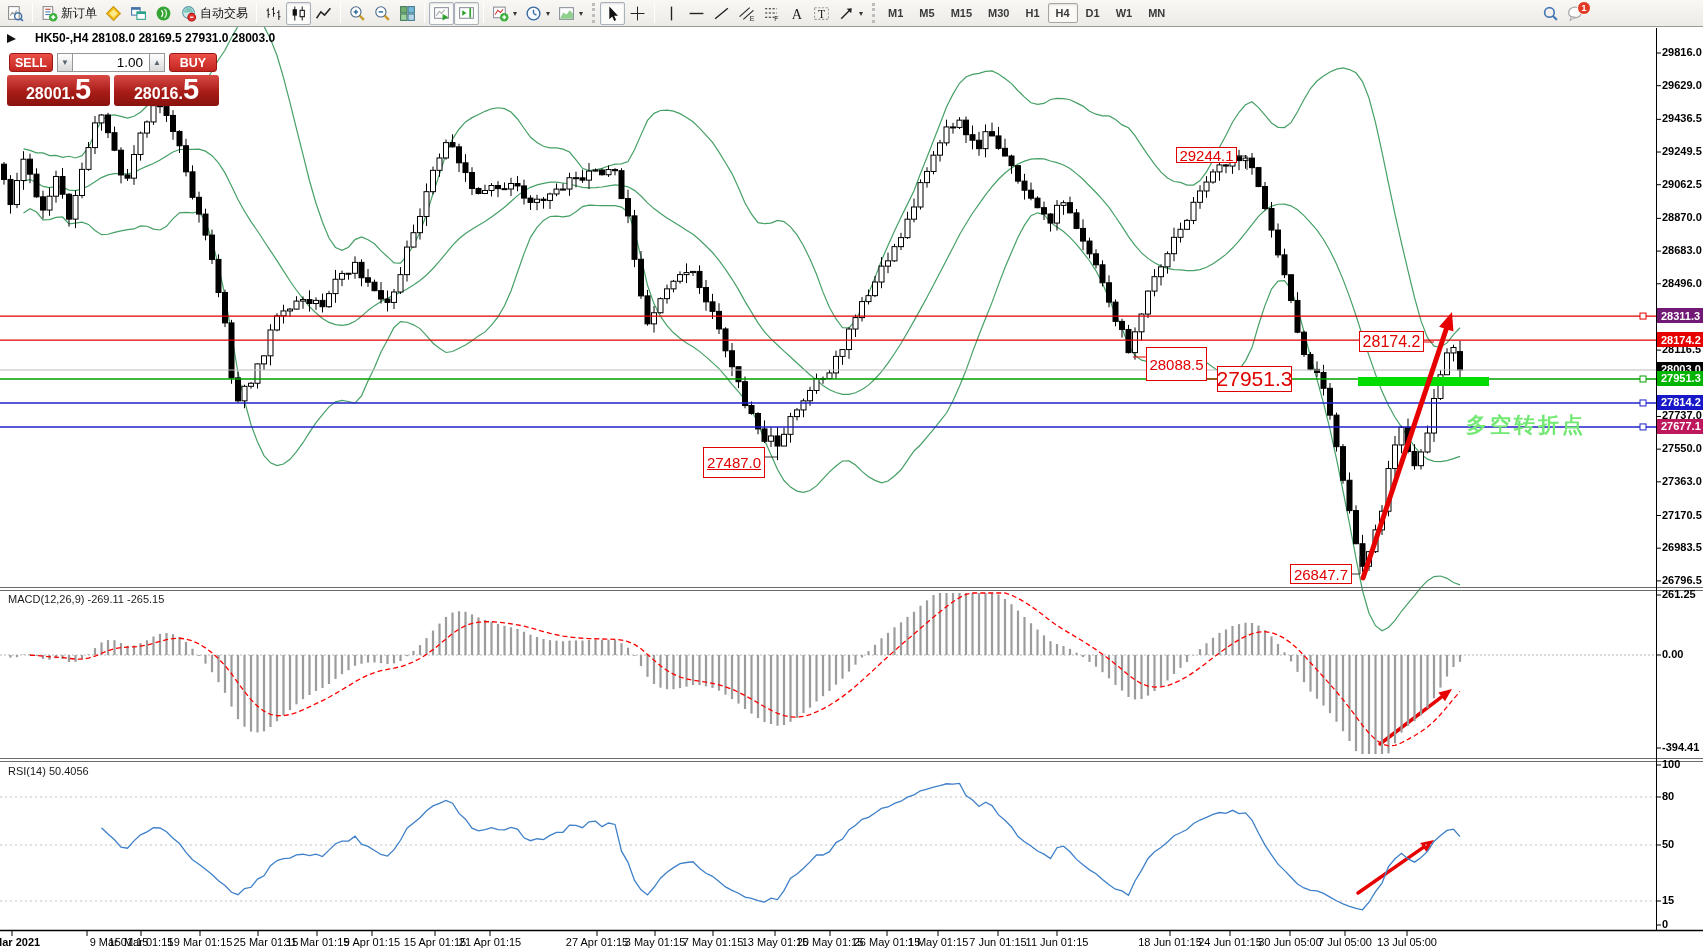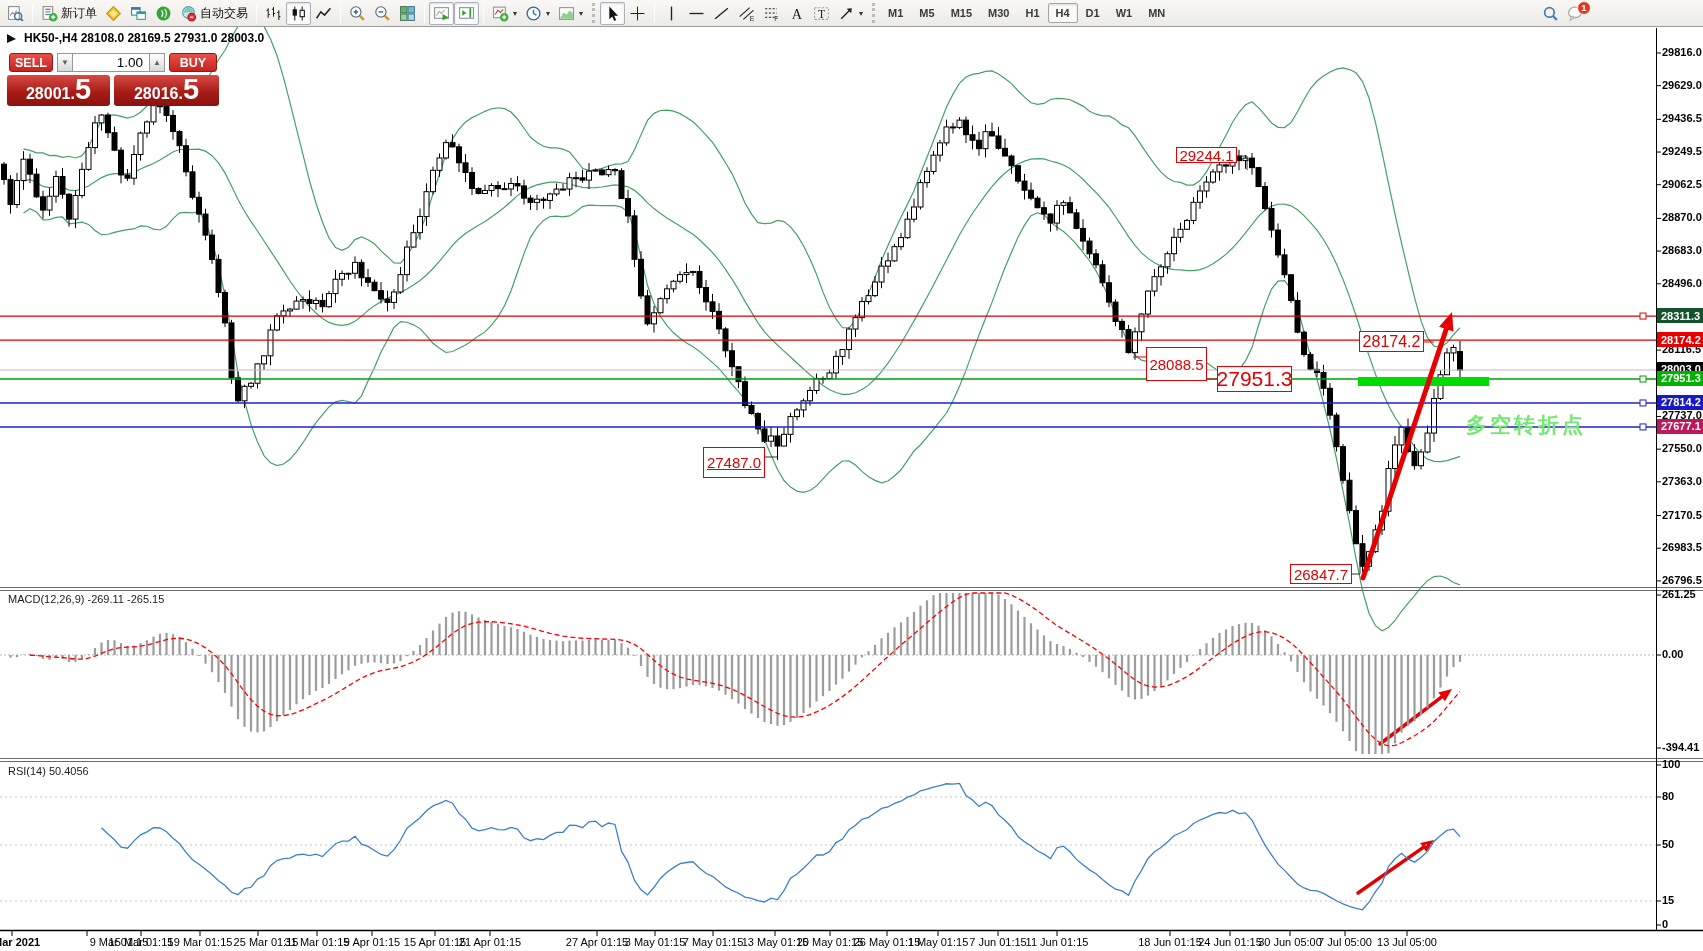--- a/index.html
+++ b/index.html
@@ -18,21 +18,21 @@
   .tb-sep{width:1px;height:20px;background:#c4c4c4;border-right:1px solid #fff;margin:0 4px}
   .tb-grip{width:3px;height:20px;border-left:3px dotted #bdbdbd;margin:0 5px}
   .tb-tf{font-size:11px;font-weight:700;color:#3a3a3a;padding:3px 7px;border:1px solid transparent;border-radius:2px}
   .tb-tf.pressed{border-color:#a6a6a6;background:#fbfaf6;box-shadow:inset 0 1px 2px rgba(0,0,0,.12)}
   .caret{font-size:8px;color:#333;margin-left:1px}
   .tb-spacer{flex:1}
   .tb-pad{width:112px}
   .badge{position:absolute;right:-4px;top:-2px;width:14px;height:14px;border-radius:50%;
     background:#e03a24;color:#fff;font-size:9.5px;font-weight:700;display:flex;align-items:center;justify-content:center;
     border:1px solid #fff}
-  #symbol-info{left:6px;top:31px;font-size:12px;font-weight:700;color:#000;display:flex;gap:7px;align-items:center;z-index:20;position:absolute}
+  #symbol-info{left:6px;top:31px;font-size:12px;font-weight:700;color:#000;display:flex;gap:18px;align-items:center;z-index:20;position:absolute}
   #one-click{position:absolute;left:7px;top:50px;width:212px;height:57px;z-index:21}
   .oc-btn{position:absolute;color:#fff;font-weight:700;font-size:12.5px;
     background:linear-gradient(#ec4f47,#c22421);border:1px solid #991713;border-radius:3px;
     display:flex;align-items:center;justify-content:center;cursor:default}
   .spin-btn{position:absolute;background:linear-gradient(#ffffff,#d9d9d9);border:1px solid #979797;
     font-size:8px;color:#55646f;display:flex;align-items:center;justify-content:center}
   #vol{position:absolute;left:66px;top:3px;width:76px;height:19px;border:1px solid #979797;border-left:none;border-right:none;
     text-align:right;font-size:13.5px;padding-right:6px;font-family:"Liberation Sans",sans-serif;color:#000;background:#fff}
   .oc-price{position:absolute;top:25px;height:31px;border-radius:3px;color:#fff;
     background:linear-gradient(180deg,#d94a45 0%,#a81c17 55%,#8a120e 100%);
@@ -1111,21 +1111,21 @@
       <div class="tick" style="top: 244.077px;">28683.0</div>
       <div class="tick" style="top: 276.769px;">28496.0</div>
       <div class="tick" style="top: 343.115px;">28116.5</div>
       <div class="tick" style="top: 375.808px;">27929.5</div>
       <div class="tick" style="top: 409.462px;">27737.0</div>
       <div class="tick" style="top: 442.154px;">27550.0</div>
       <div class="tick" style="top: 474.846px;">27363.0</div>
       <div class="tick" style="top: 508.5px;">27170.5</div>
       <div class="tick" style="top: 541.192px;">26983.5</div>
       <div class="tick" style="top: 573.885px;">26796.5</div>
-      <div class="tag" style="top: 308.059px; background: #14532d;">28311.3</div>
+      <div class="tag" style="top: 308.059px; background: #701a75;">28311.3</div>
       <div class="tag" style="top: 332.028px; background: rgb(230, 0, 0);">28174.2</div>
       <div class="tag" style="top: 361.958px; background: rgb(0, 0, 0);">28003.0</div>
       <div class="tag" style="top: 370.997px; background: rgb(0, 180, 0);">27951.3</div>
       <div class="tag" style="top: 394.965px; background: rgb(24, 24, 200);">27814.2</div>
       <div class="tag" style="top: 418.934px; background: #be185d;">27677.1</div>
       <div class="tick" style="top: 588px;">261.25</div>
       <div class="tick" style="top: 648px;">0.00</div>
       <div class="tick" style="top: 741px;">-394.41</div>
       <div class="tick" style="top: 758px;">100</div>
       <div class="tick" style="top: 790px;">80</div>

